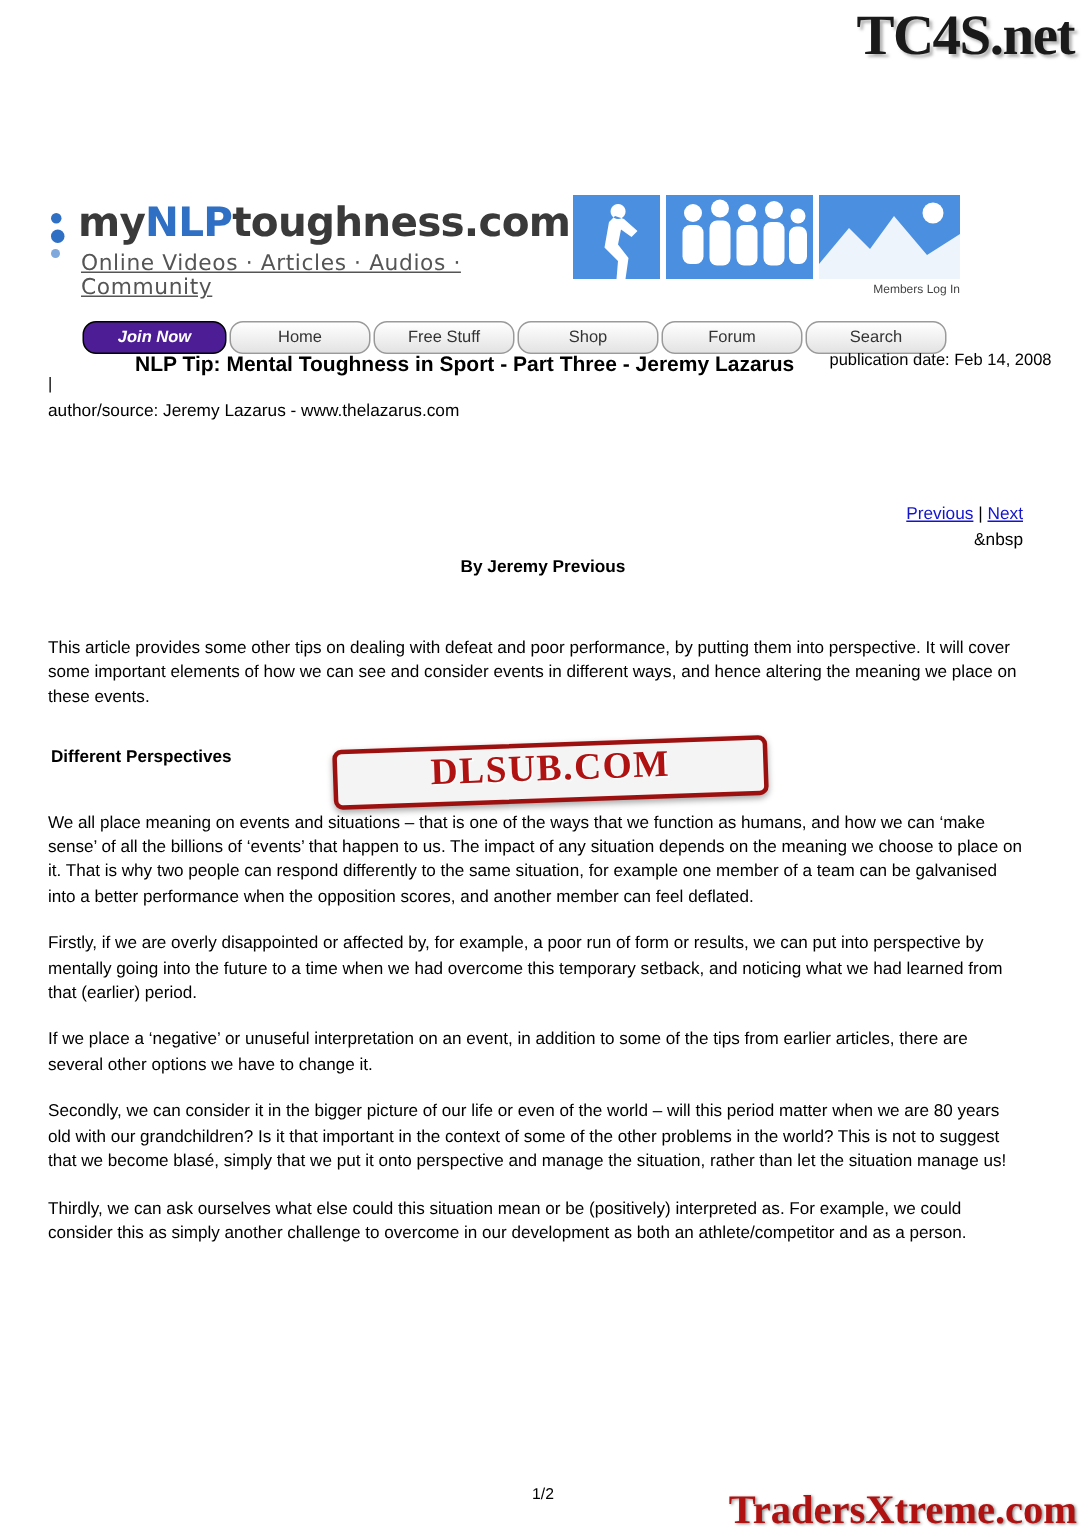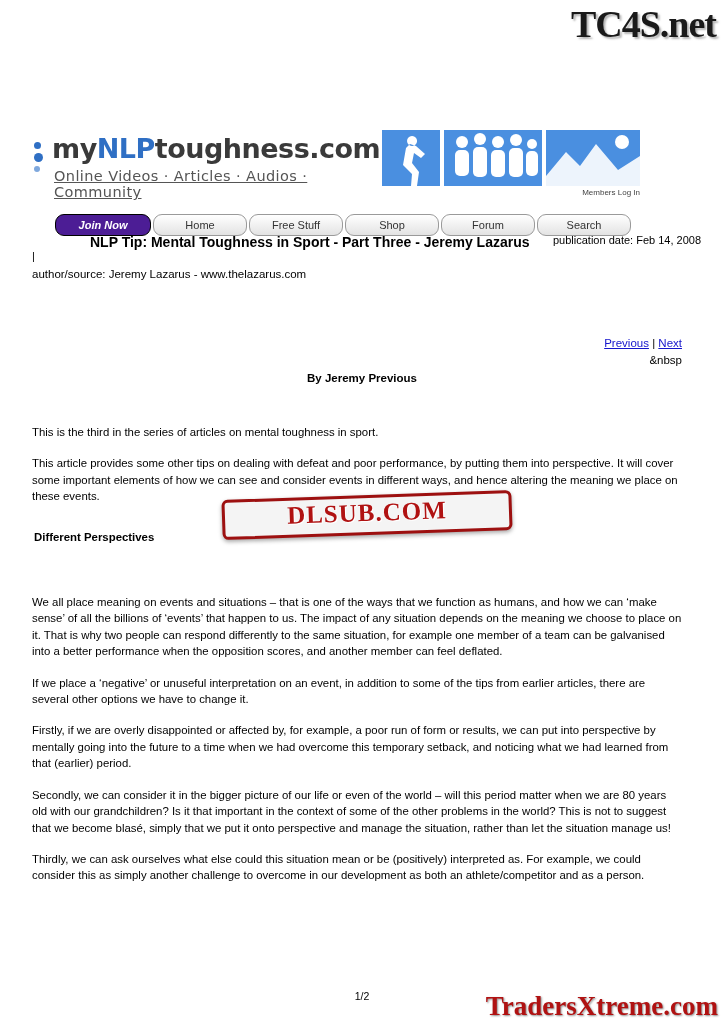--- a/index.html
+++ b/index.html
@@ -201,21 +201,21 @@
   .body {
     position: absolute;
     left: 32px;
     top: 424px;
     width: 652px;
     font-size: 11.4px;
     line-height: 16.4px;
     color: #000;
   }
   .body p { margin: 0 0 15px 0; }
-  .body p.subhead { font-weight: bold; margin: 24px 0 49px 2px; }
+  .body p.subhead { font-weight: bold; margin: 24px 0 27px 2px; }
 
   
   .dlsub {
     position: absolute;
     left: 222px;
     top: 495px;
     width: 284px;
     height: 34px;
     border: 3px solid #9d1010;
     border-radius: 6px;
@@ -322,26 +322,25 @@
 <div class="navlinks">
   <a href="#">Previous</a>
   <span>|</span>
   <a href="#">Next</a>
 </div>
 <div class="nbsp">&amp;nbsp</div>
 
 <div class="byline">By Jeremy Previous</div>
 
 <div class="body">
-  <p>This is the third in the series of articles on mental toughness in sport.</p>
   <p>This article provides some other tips on dealing with defeat and poor performance, by putting them into perspective.  It will cover some important elements of how we can see and consider events in different ways, and hence altering the meaning we place on these events.</p>
   <p class="subhead">Different Perspectives</p>
   <p>We all place meaning on events and situations – that is one of the ways that we function as humans, and how we can ‘make sense’ of all the billions of ‘events’ that happen to us. The impact of any situation depends on the meaning we choose to place on it.  That is why two people can respond differently to the same situation, for example one member of a team can be galvanised into a better performance when the opposition scores, and another member can feel deflated.</p>
+  <p>Firstly, if we are overly disappointed or affected by, for example, a poor run of form or results, we can put into perspective by mentally going into the future to a time when we had overcome this temporary setback, and noticing what we had learned from that (earlier) period.</p>
   <p>If we place a ‘negative’ or unuseful interpretation on an event, in addition to some of the tips from earlier articles, there are several other options we have to change it.</p>
-  <p>Firstly, if we are overly disappointed or affected by, for example, a poor run of form or results, we can put into perspective by mentally going into the future to a time when we had overcome this temporary setback, and noticing what we had learned from that (earlier) period.</p>
   <p>Secondly, we can consider it in the bigger picture of our life or even of the world – will this period matter when we are 80 years old with our grandchildren?  Is it that important in the context of some of the other problems in the world?  This is not to suggest that we become blasé, simply that we put it onto perspective and manage the situation, rather than let the situation manage us!</p>
   <p>Thirdly, we can ask ourselves what else could this situation mean or be (positively) interpreted as.  For example, we could consider this as simply another challenge to overcome in our development as both an athlete/competitor and as a person.</p>
 </div>
 
 <div class="dlsub">
   <span>DLSUB.COM</span>
 </div>
 
 <div class="pagenum">1/2</div>
 <div class="txtreme">TradersXtreme.com</div>

